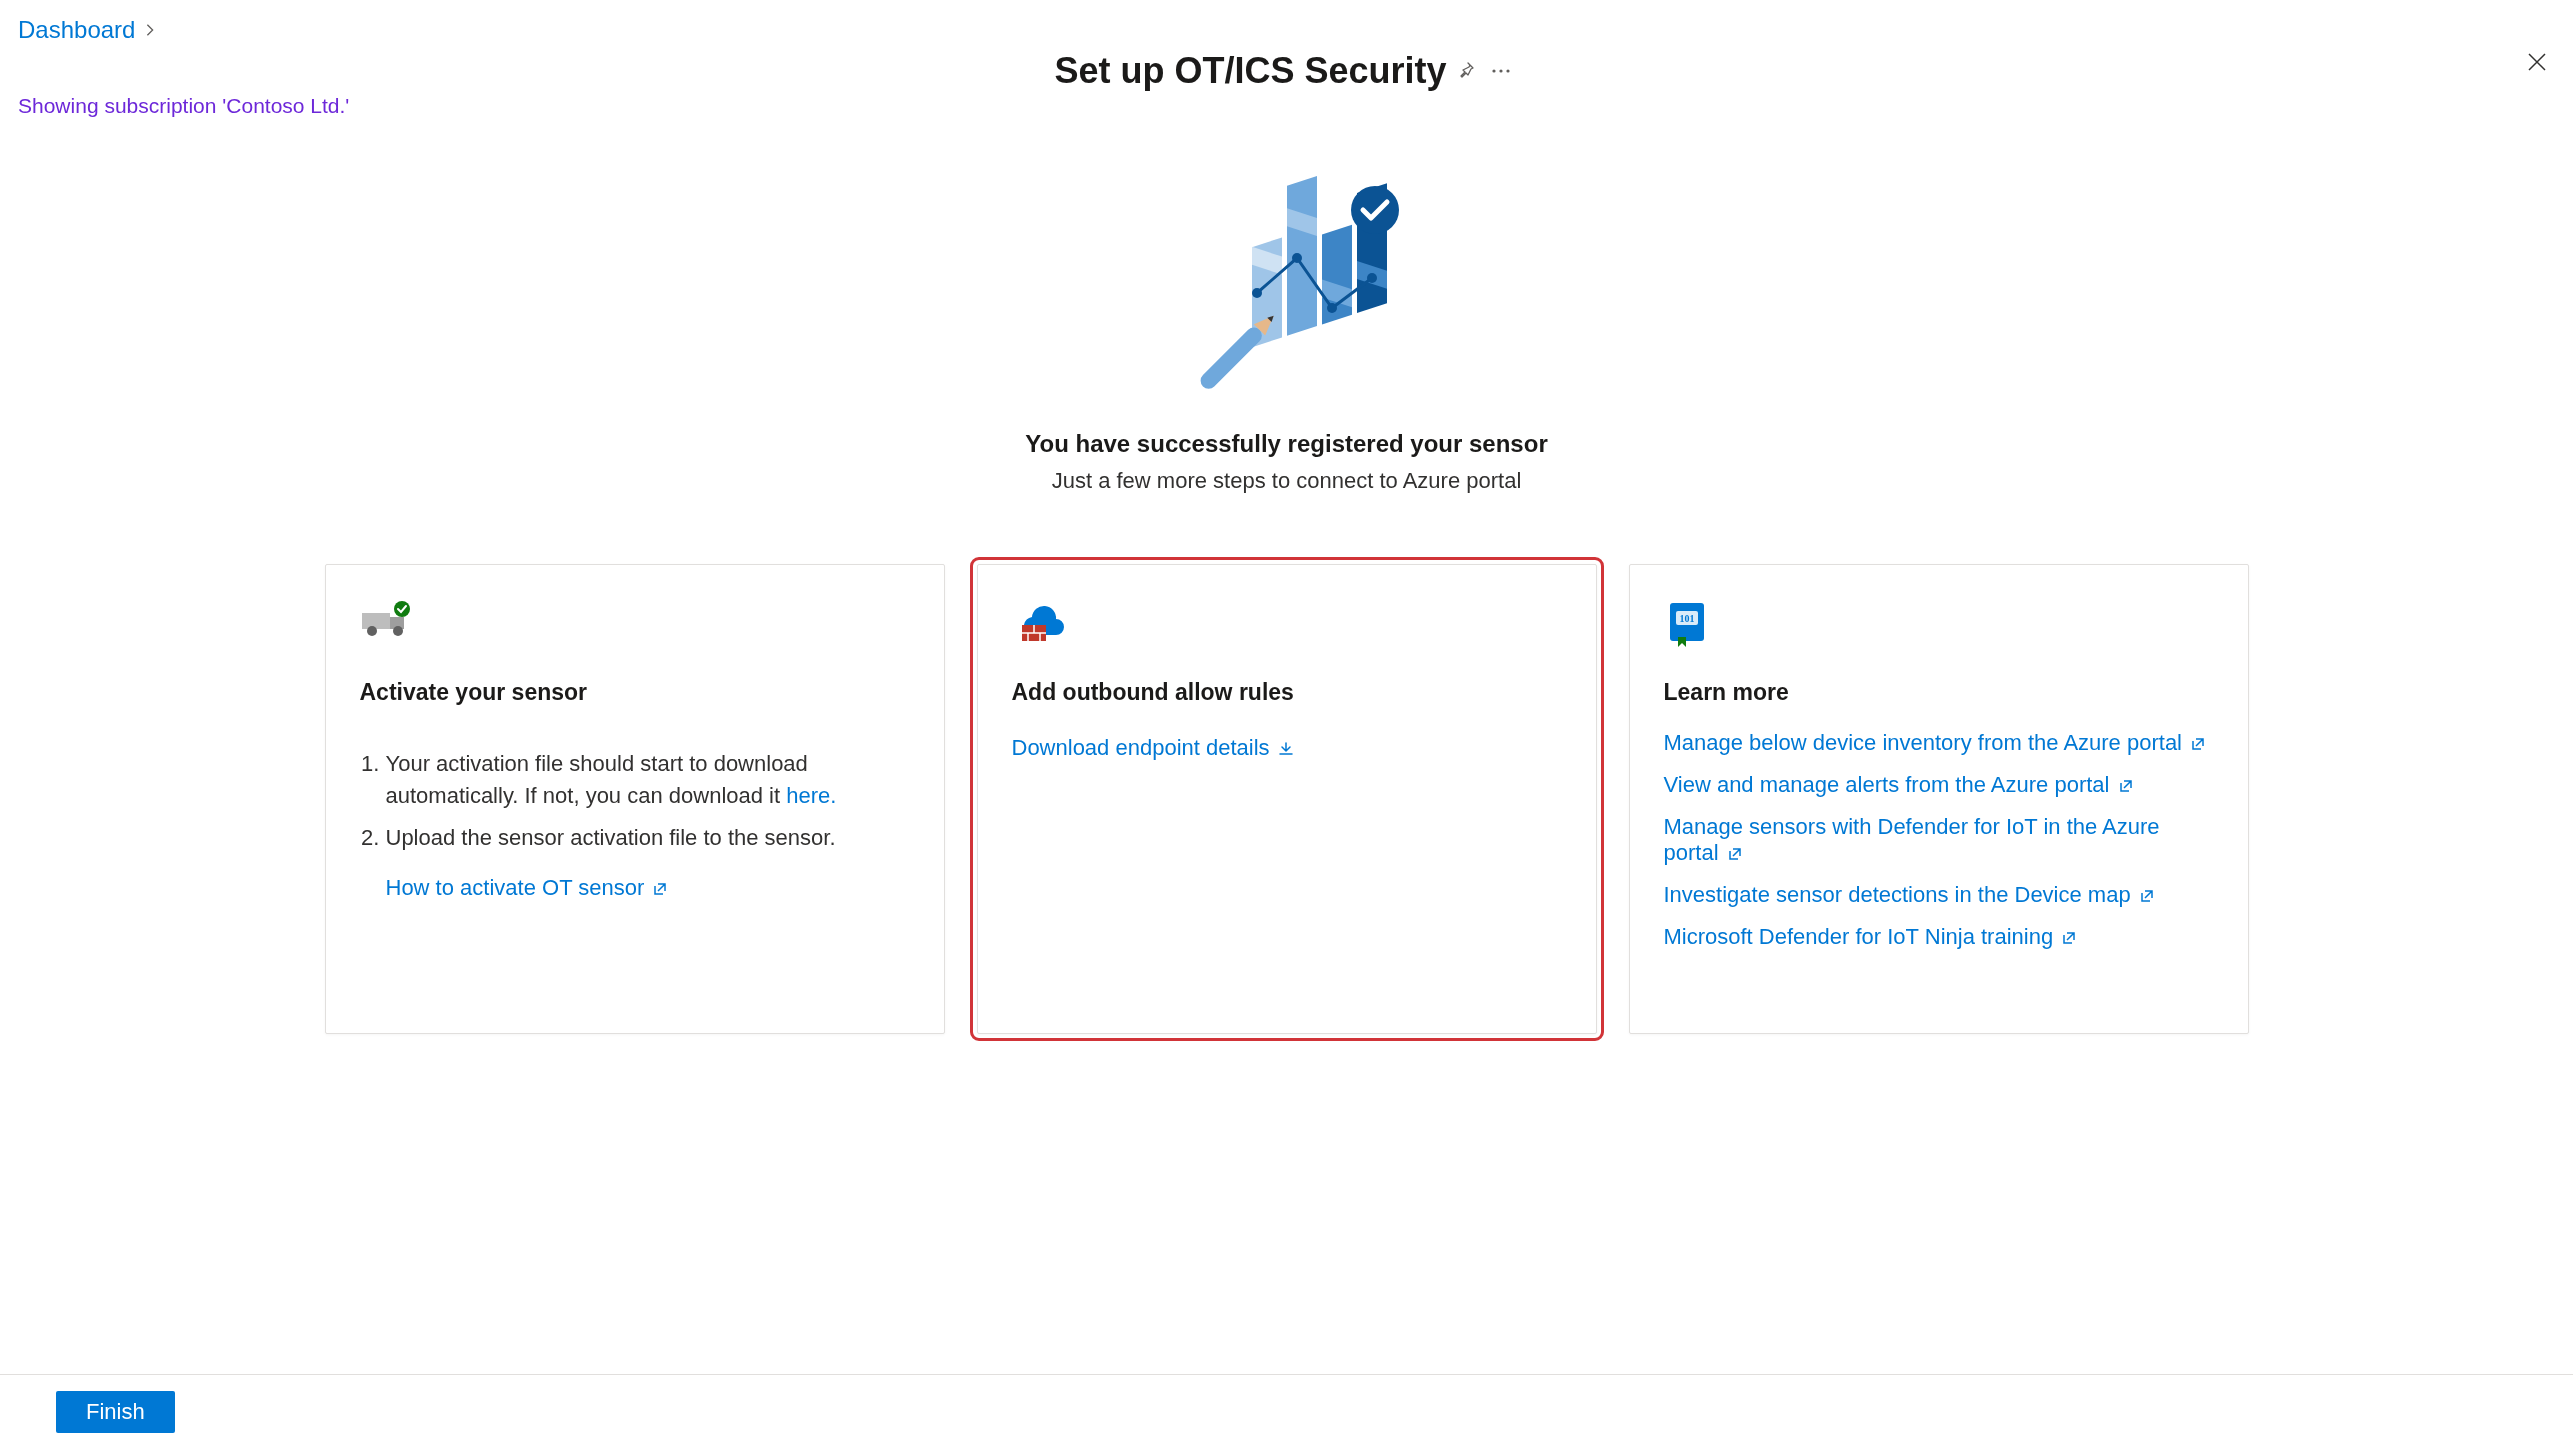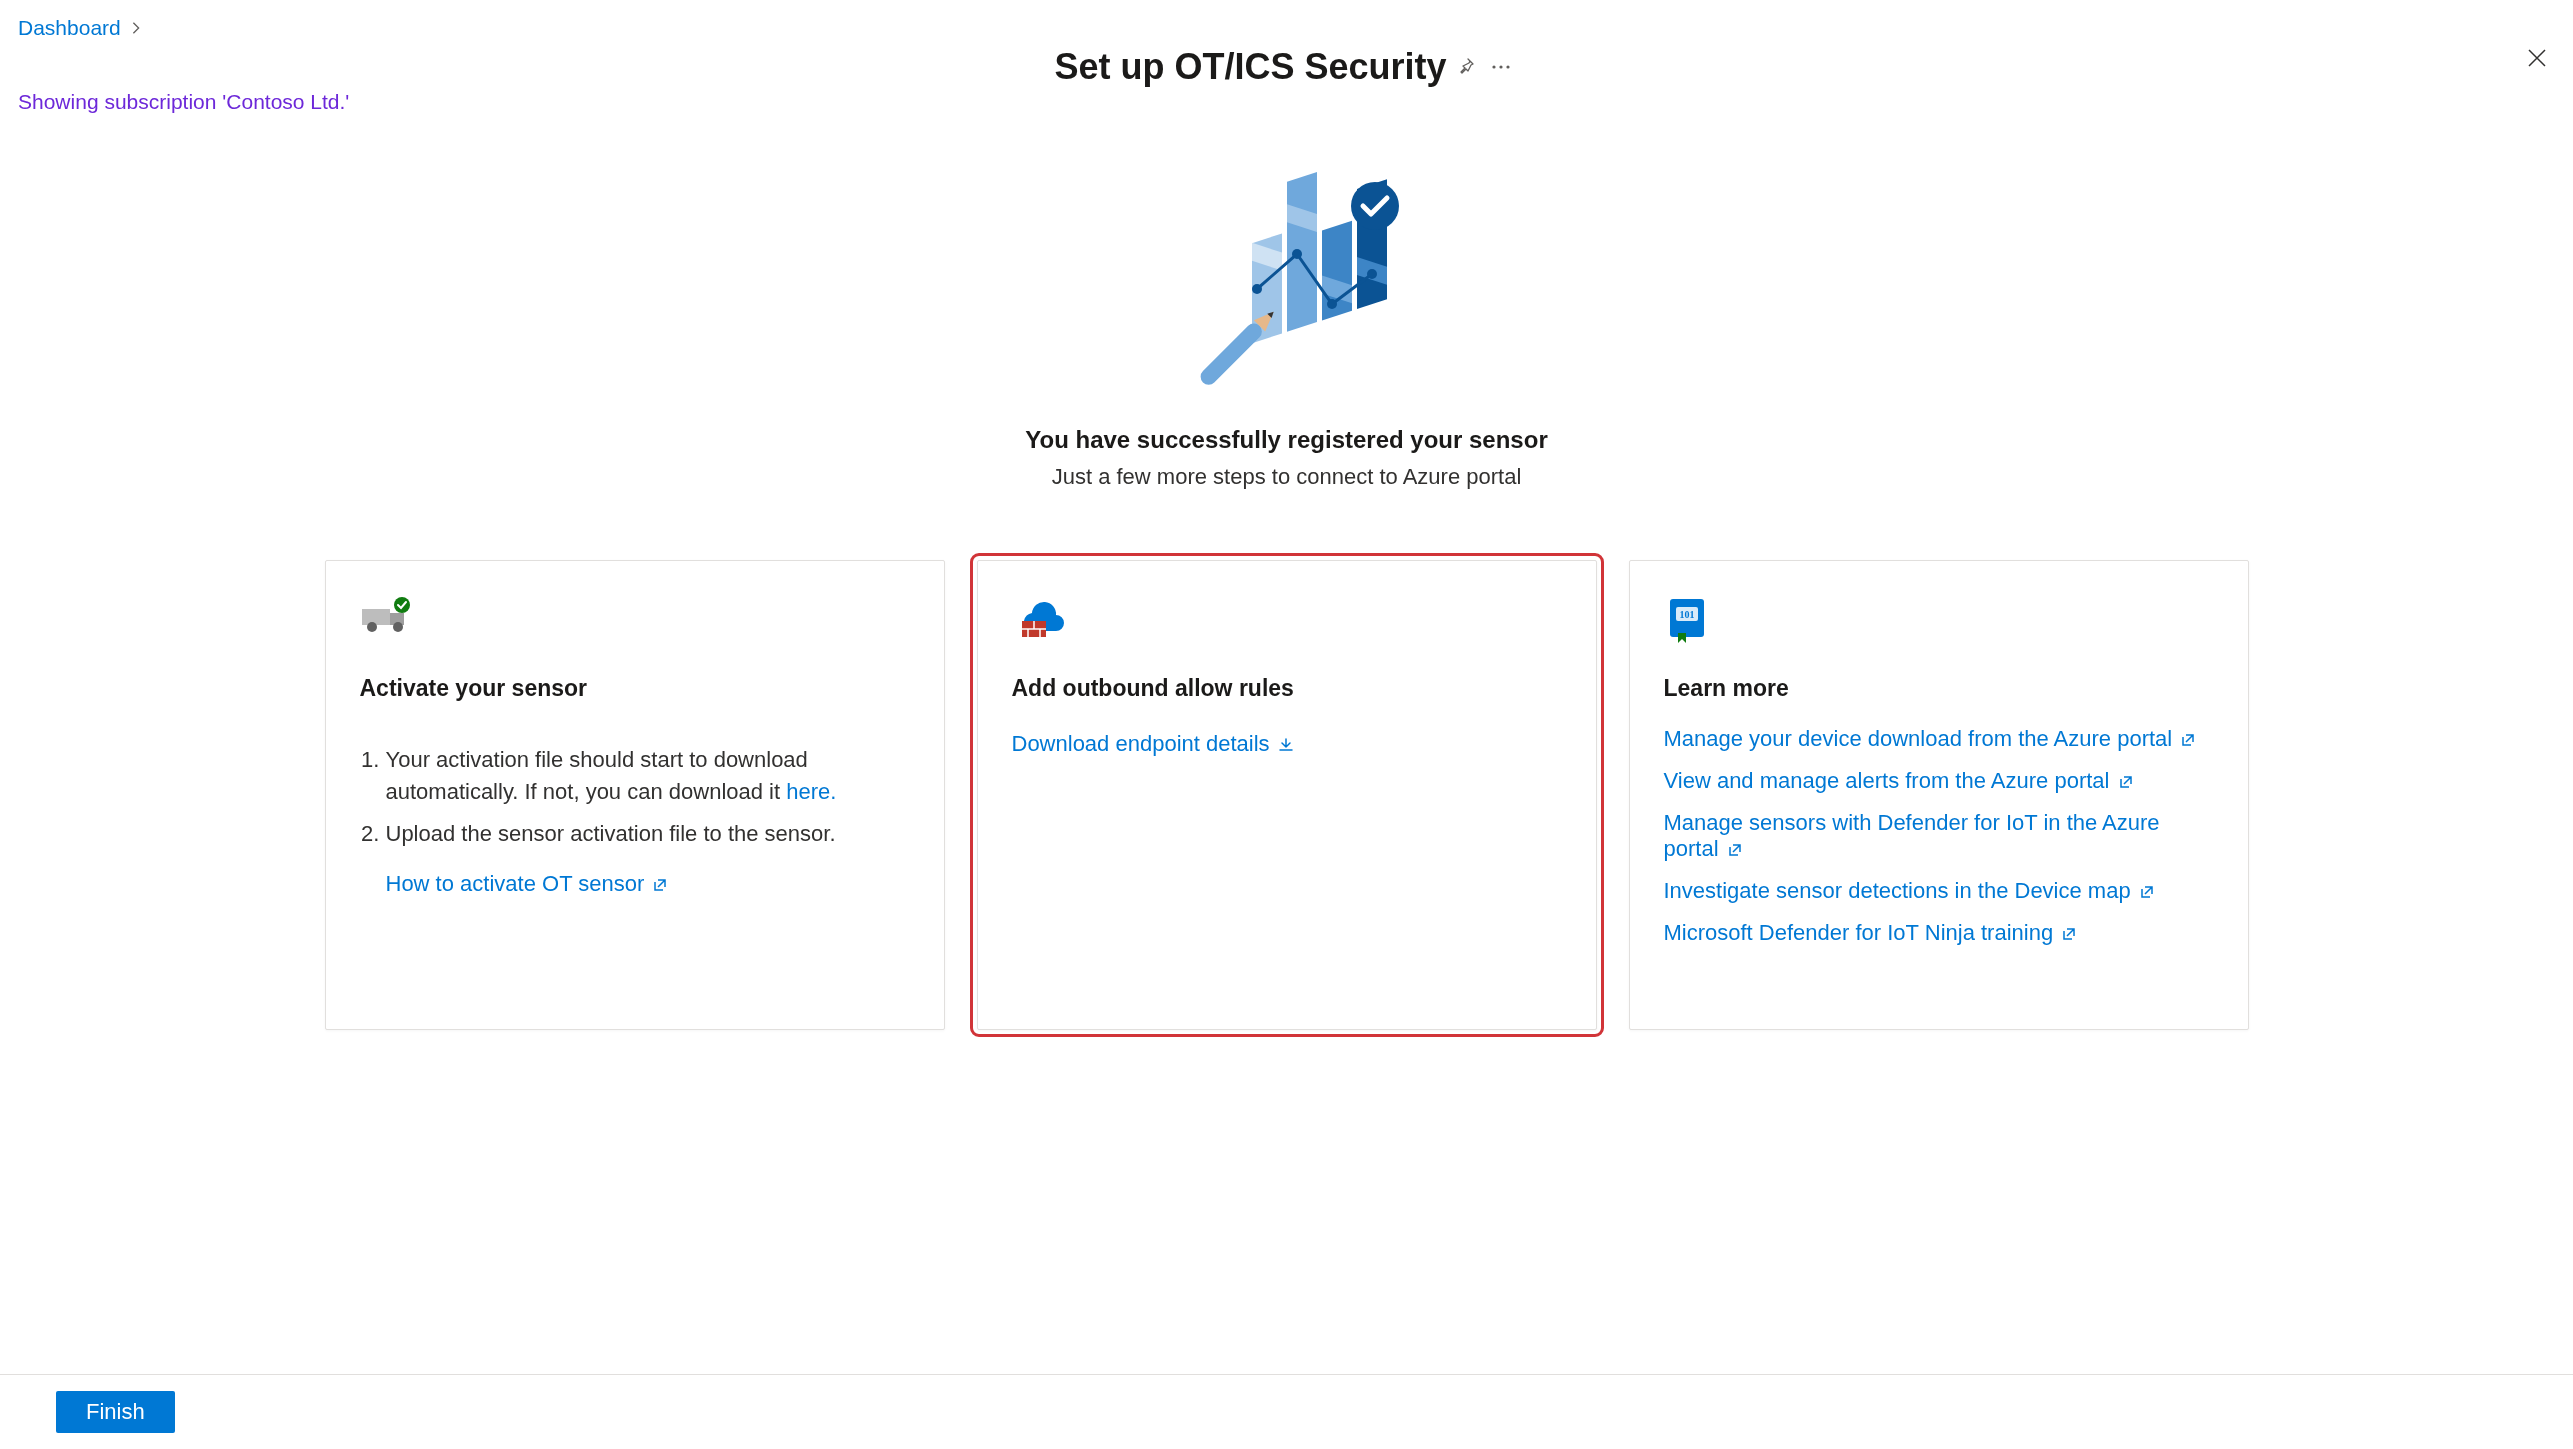--- a/index.html
+++ b/index.html
@@ -1,19 +1,19 @@
 <!DOCTYPE html>
 <html><head>
 <meta charset="utf-8">
 <style>
   * { box-sizing: border-box; margin: 0; padding: 0; }
   html, body { width: 100%; height: 100%; font-family: "Segoe UI", Arial, sans-serif; background: #fff; color: #323130; }
   body { display: flex; flex-direction: column; min-height: 100vh; }
 
-  .breadcrumb { padding: 16px 18px 0 18px; font-size: 21px; color: #0078d4; display: flex; align-items: center; gap: 8px; }
+  .breadcrumb { padding: 16px 18px 0 18px; font-size: 24px; color: #0078d4; display: flex; align-items: center; gap: 8px; }
   .breadcrumb a { color: #0078d4; text-decoration: none; }
   .breadcrumb .chevron { color: #605e5c; font-size: 18px; }
 
   .header { padding: 6px 18px 0 18px; display: flex; align-items: center; gap: 0; position: relative; justify-content: center; }
   .header h1 { font-size: 36px; font-weight: 600; color: #1b1a19; }
   .icon-btn { background: none; border: none; cursor: pointer; width: 36px; height: 36px; display: inline-flex; align-items: center; justify-content: center; border-radius: 2px; color: #605e5c; }
   .header .close { position: absolute; right: 18px; top: 0; font-size: 28px; }
 
   .subhead { padding: 2px 18px 0 18px; font-size: 21px; color: #6d28d9; }
 
@@ -178,21 +178,21 @@
           <rect x="6" y="2" width="34" height="38" rx="3" fill="#0078d4"></rect>
           <rect x="12" y="10" width="22" height="14" rx="2" fill="#fff" opacity="0.85"></rect>
           <text x="23" y="21" font-size="10" text-anchor="middle" fill="#0078d4" font-weight="bold">101</text>
           <rect x="14" y="36" width="8" height="10" fill="#107c10"></rect>
           <polygon points="14,46 18,42 22,46" fill="#fff"></polygon>
         </svg>
       </div>
       <h3>Learn more</h3>
       <div class="links-list">
         <a href="#" class="link">
-          <span>Manage your device download from the Azure portal</span>
+          <span>Manage below device inventory from the Azure portal</span>
           <span class="ext-icon">
               <svg width="16" height="16" viewBox="0 0 16 16">
                 <path d="M6 3h7v7M13 3L6 10M11 13H3V5" stroke="#0078d4" stroke-width="1.5" fill="none"></path>
               </svg>
             </span>
         </a>
         <a href="#" class="link">
           <span>View and manage alerts from the Azure portal</span>
           <span class="ext-icon">
               <svg width="16" height="16" viewBox="0 0 16 16">

